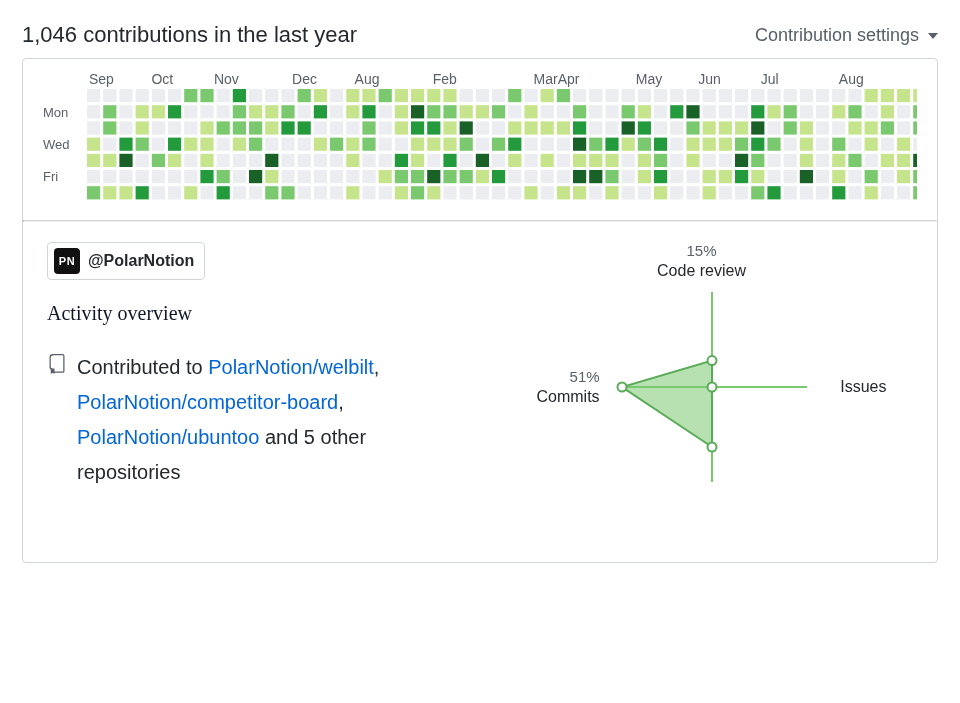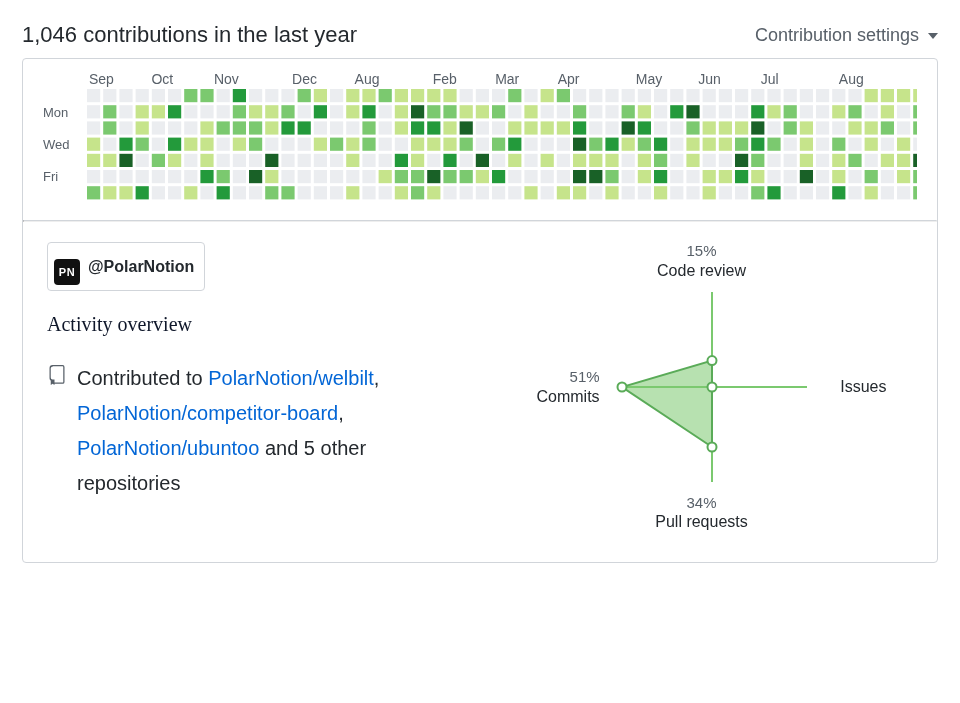--- a/index.html
+++ b/index.html
@@ -123,21 +123,20 @@
     background:#111;
     border-radius:4px;
     color:#fff;
     font-size:11px;
     font-weight:700;
     display:flex;
     align-items:center;
     justify-content:center;
     margin-right:8px;
     letter-spacing:0.5px;
-    margin-top:11px;
   }
   .org-handle {
     font-size:16px;
     font-weight:600;
     color:#24292e;
   }
   .overview-title {
     font-size:20px;
     font-weight:400;
     color:#0f172a;
@@ -194,21 +193,21 @@
 <div class="card">
 
   <div class="graph-section">
     <div class="months-row" id="months-row">
         <span class="month-label" style="width: 64px;">Sep</span>
         <span class="month-label" style="width: 64px;">Oct</span>
         <span class="month-label" style="width: 80px;">Nov</span>
         <span class="month-label" style="width: 64px;">Dec</span>
         <span class="month-label" style="width: 80px;">Aug</span>
         <span class="month-label" style="width: 64px;">Feb</span>
-        <span class="month-label" style="width: 64px;">Mar</span>
+        <span class="month-label" style="width: 64px; text-align: right;">Mar</span>
         <span class="month-label" style="width: 80px;">Apr</span>
         <span class="month-label" style="width: 64px;">May</span>
         <span class="month-label" style="width: 64px;">Jun</span>
         <span class="month-label" style="width: 80px;">Jul</span>
         <span class="month-label" style="width: 80px;">Aug</span>
       </div>
 
     <div class="grid-wrap">
       <div class="day-labels">
         <span style="height:16px"></span>
@@ -633,24 +632,20 @@
             <circle cx="195" cy="205" r="4.5" fill="#fff" stroke="#5aab58" stroke-width="2"></circle>
             <circle cx="105" cy="145" r="4.5" fill="#fff" stroke="#5aab58" stroke-width="2"></circle>
           </svg>
         <div class="radar-label" style="top:0; left:50%; transform:translateX(-50%);">
           <span class="pct">15%</span>
           <span>Code review</span>
         </div>
         <div class="radar-label" style="top:50%; right:0; transform:translateY(-50%); text-align:right;">
           <span>Issues</span>
         </div>
-        <div class="radar-label" style="bottom:0; left:50%; transform:translateX(-50%);">
-          <span class="pct">34%</span>
-          <span>Pull requests</span>
-        </div>
         <div class="radar-label" style="top:50%; left:20px; transform:translateY(-50%); text-align:right;">
           <span class="pct">51%</span>
           <span>Commits</span>
         </div>
       </div>
     </div>
   </div>
 
 </div>
 

